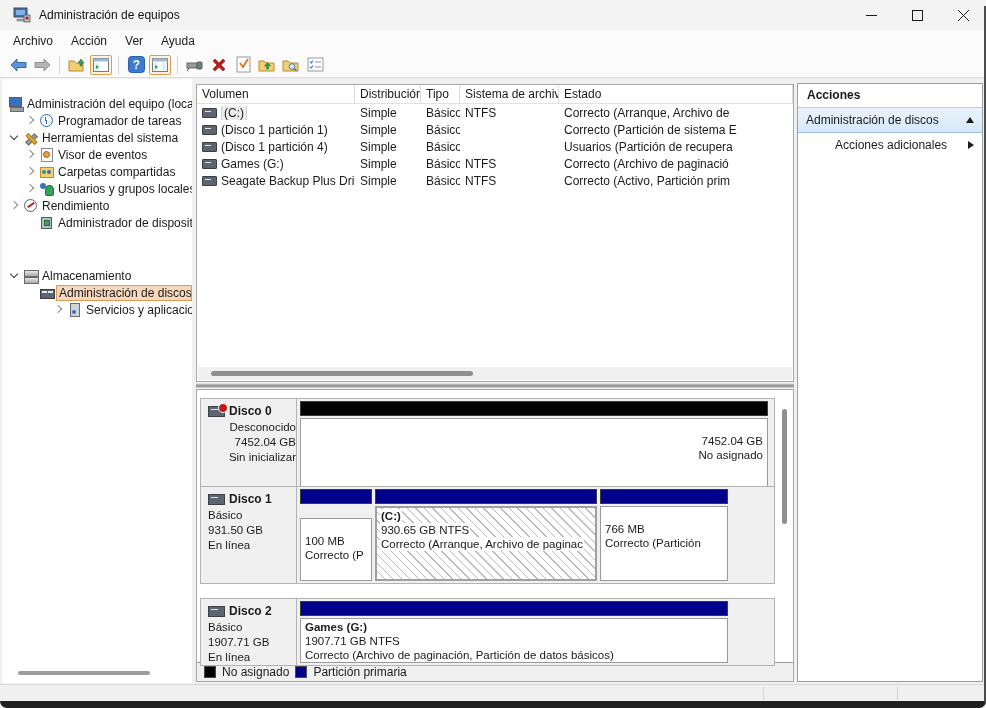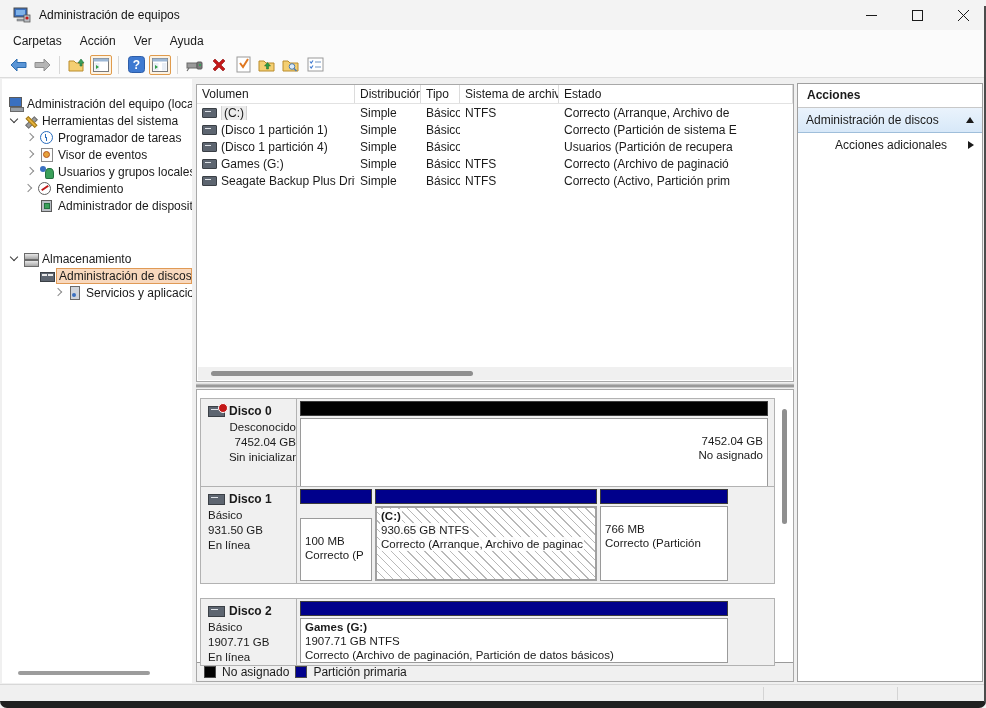--- a/index.html
+++ b/index.html
@@ -132,21 +132,21 @@
     </div>
     <div class="winbtn">
       <svg width="11" height="11">
           <path d="M0 0 L11 11 M11 0 L0 11" stroke="#1a1a1a" stroke-width="1"></path>
         </svg>
     </div>
   </div>
 </div>
 
 <div id="menubar" class="abs">
-    <div class="menu-item">Carpetas</div>
+    <div class="menu-item">Archivo</div>
     <div class="menu-item">Acción</div>
     <div class="menu-item">Ver</div>
     <div class="menu-item">Ayuda</div>
   </div>
 
 <div id="toolbar" class="abs">
   <span class="tb">
     <svg width="19" height="16" viewBox="0 0 19 16">
         <path d="M8 2 L2 8 L8 14 V10.5 H17 V5.5 H8 Z" fill="#5a95d6" stroke="#2d6db0"></path>
       </svg>
@@ -232,41 +232,46 @@
 </div>
 
 <div id="workspace" class="abs"></div>
 
 <div id="tree-panel" class="abs">
   <div id="tree">
       <div class="tree-row" style="padding-left: 5px;">
         <span class="ti ti-computer"></span>
         <span class="tree-label">Administración del equipo (local)</span>
       </div>
+      <div class="tree-row" style="padding-left: 21px;">
+        <span class="chev closed"></span>
+        <span class="ti ti-task"></span>
+        <span class="tree-label">Programador de tareas</span>
+      </div>
       <div class="tree-row" style="padding-left: 5px;">
         <span class="chev open"></span>
         <span class="ti ti-tools"></span>
         <span class="tree-label">Herramientas del sistema</span>
       </div>
       <div class="tree-row" style="padding-left: 21px;">
         <span class="chev closed"></span>
-        <span class="ti ti-task"></span>
-        <span class="tree-label">Programador de tareas</span>
-      </div>
-      <div class="tree-row" style="padding-left: 21px;">
-        <span class="chev closed"></span>
         <span class="ti ti-event"></span>
         <span class="tree-label">Visor de eventos</span>
       </div>
       <div class="tree-row" style="padding-left: 21px;">
         <span class="chev closed"></span>
+        <span class="ti ti-sharedfolders"></span>
+        <span class="tree-label">Carpetas compartidas</span>
+      </div>
+      <div class="tree-row" style="padding-left: 21px;">
+        <span class="chev closed"></span>
         <span class="ti ti-users"></span>
         <span class="tree-label">Usuarios y grupos locales</span>
       </div>
-      <div class="tree-row" style="padding-left: 19px;">
+      <div class="tree-row" style="padding-left: 5px;">
         <span class="chev closed"></span>
         <span class="ti ti-performance"></span>
         <span class="tree-label">Rendimiento</span>
       </div>
       <div class="tree-row" style="padding-left: 21px;">
         <span class="chev "></span>
         <span class="ti ti-devmgr"></span>
         <span class="tree-label">Administrador de dispositivos</span>
       </div>
       <div class="tree-row" style="padding-left: 5px; margin-top: 36px;">

